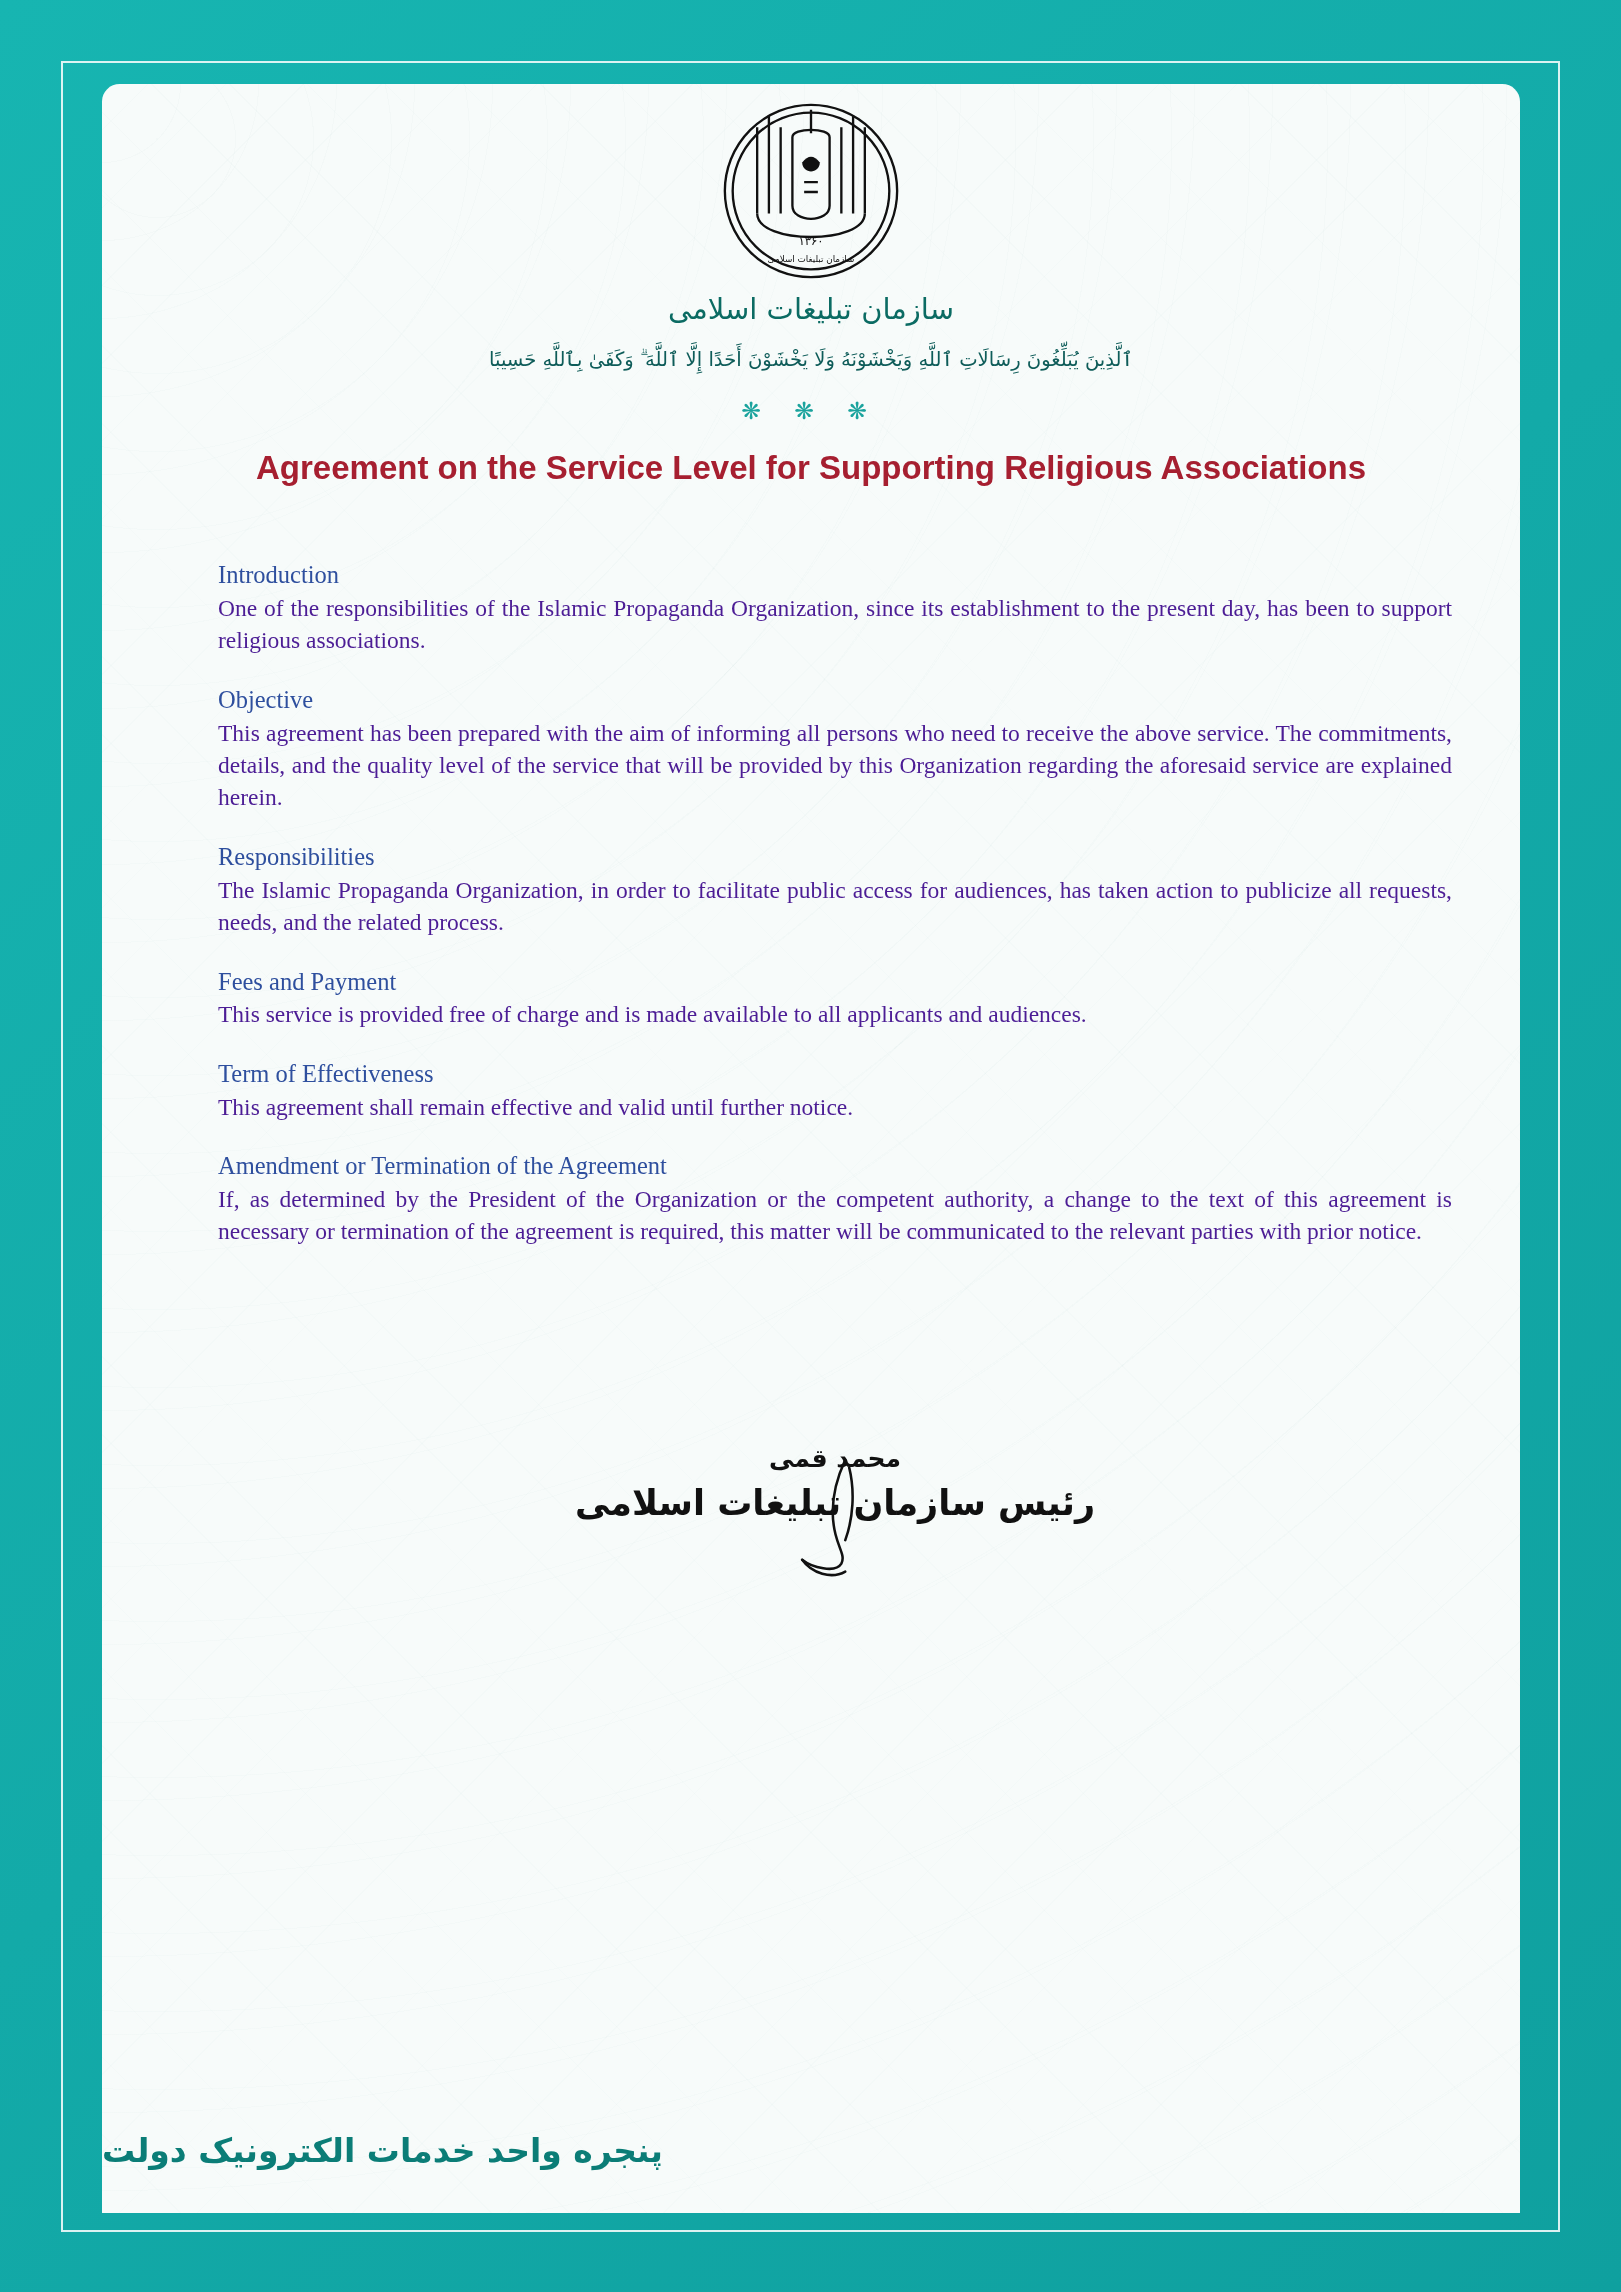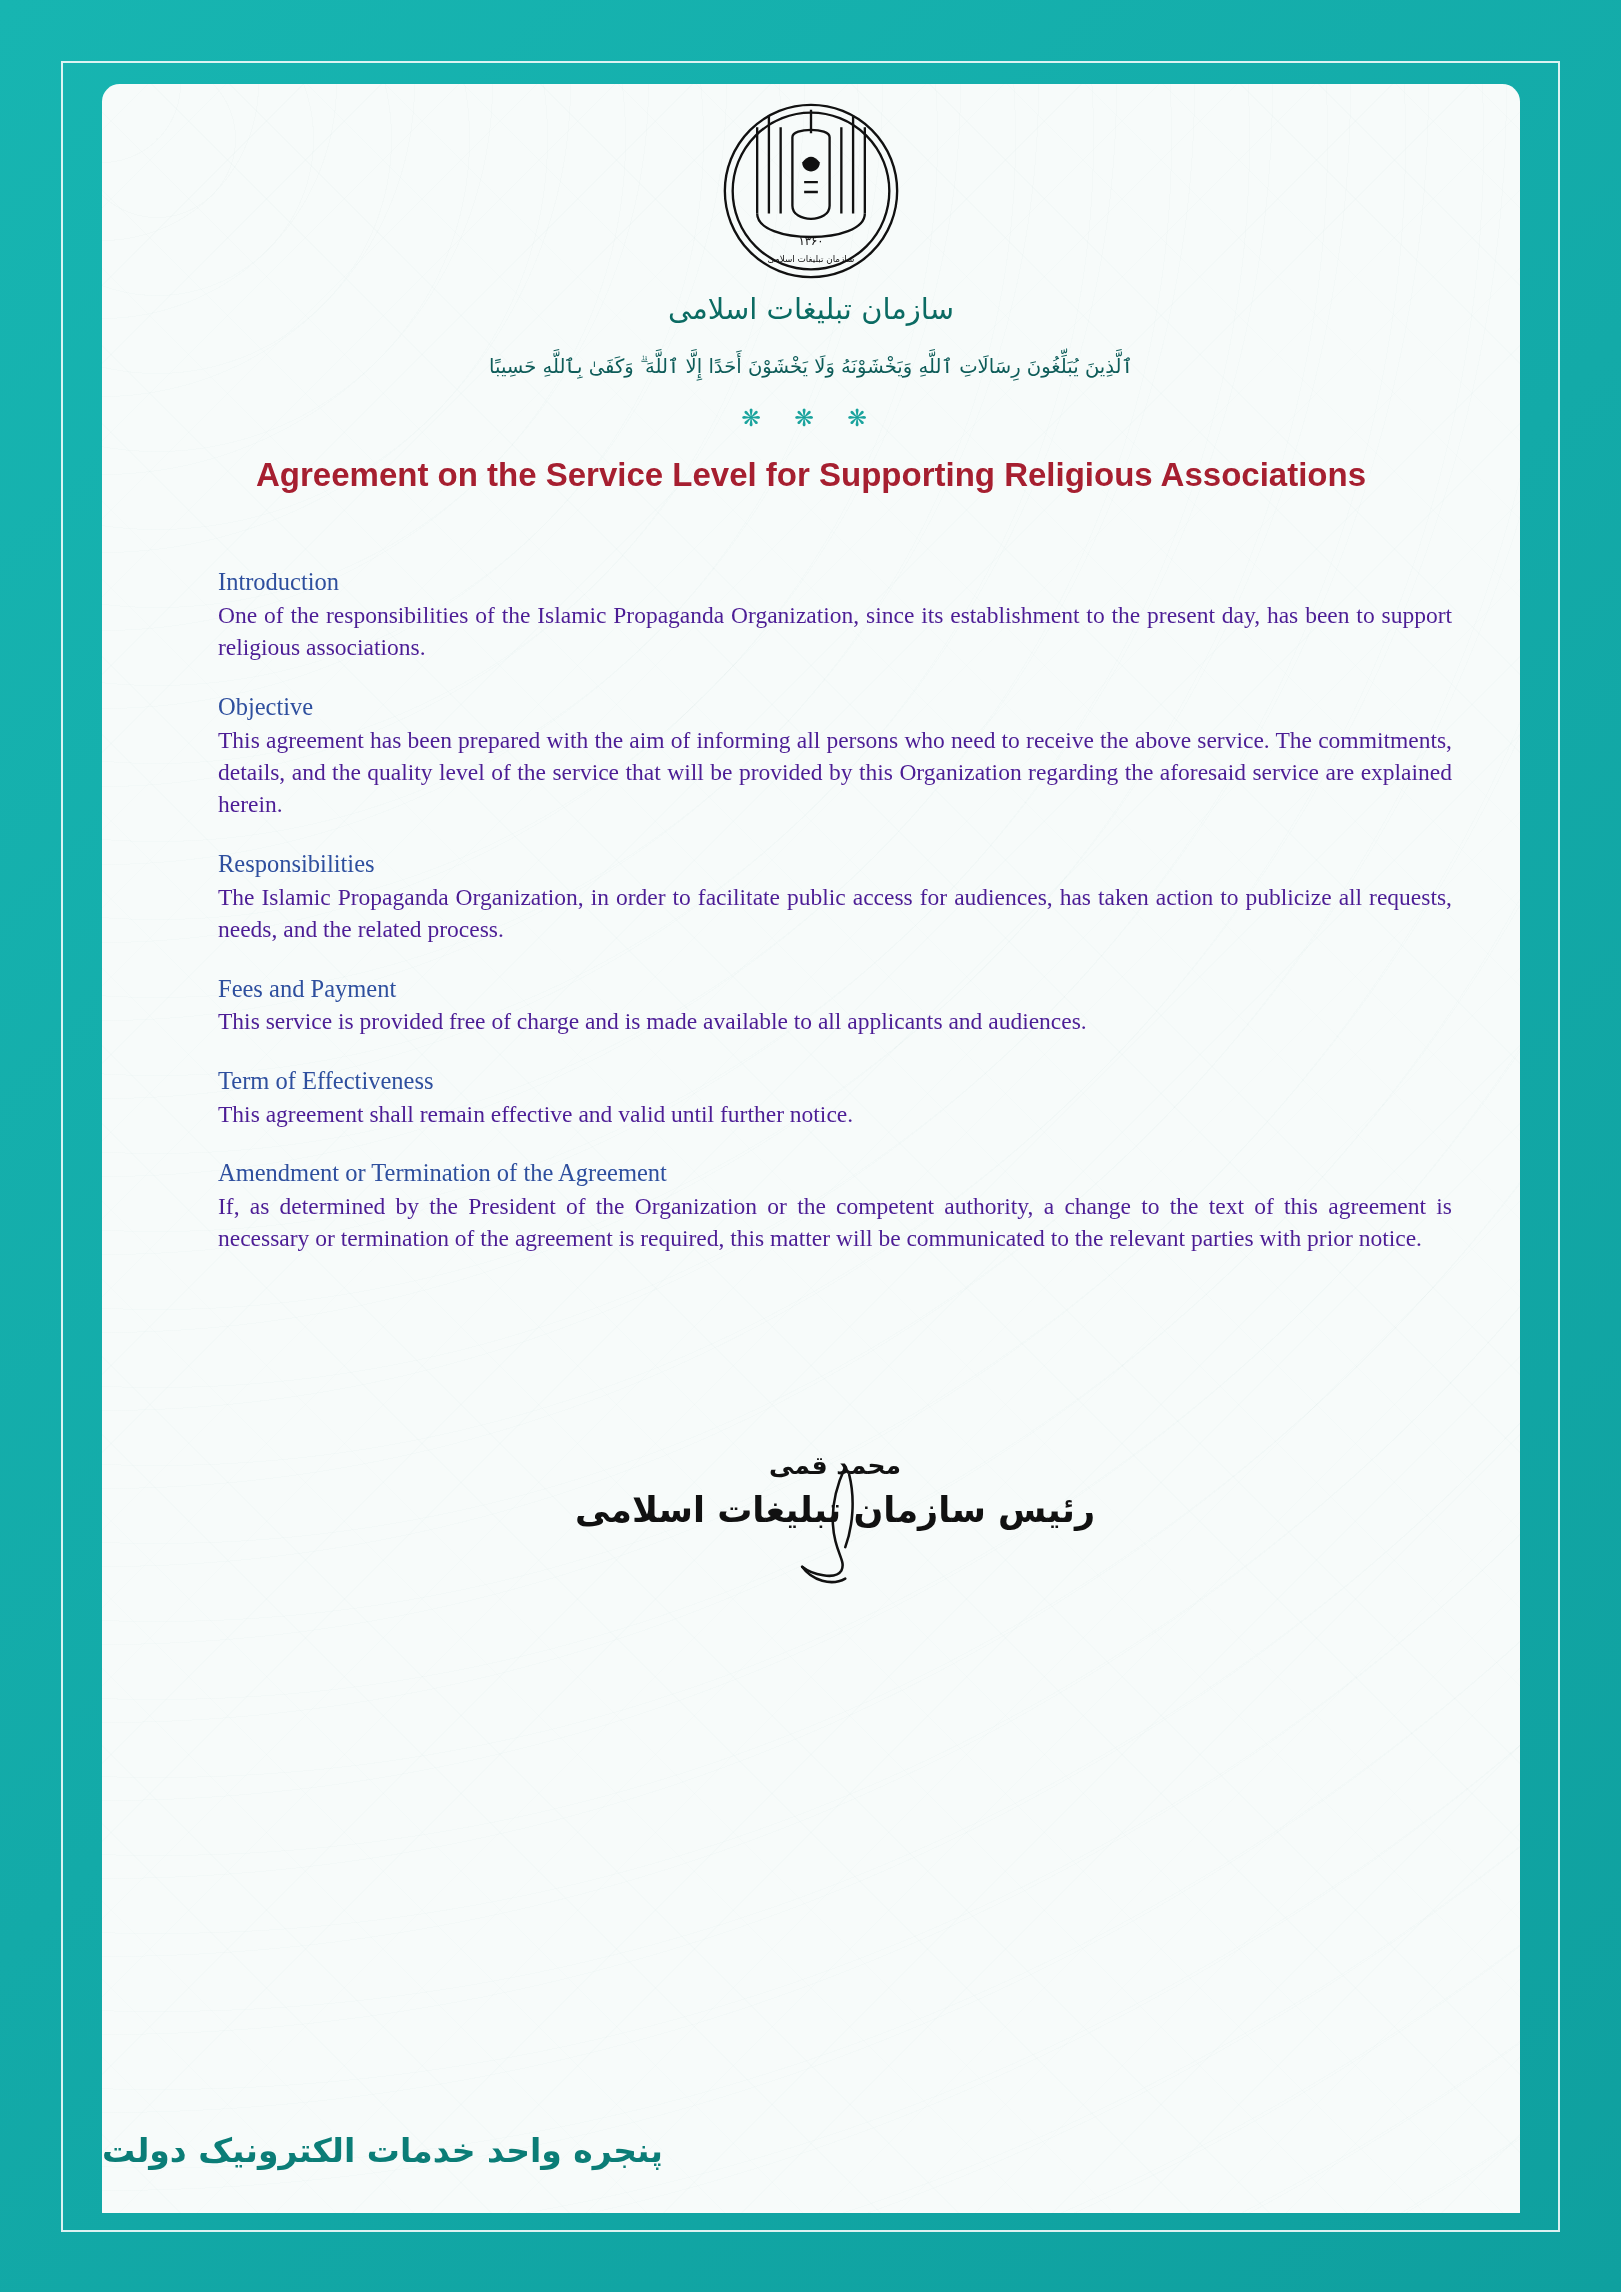--- a/index.html
+++ b/index.html
@@ -94,21 +94,21 @@
     font-size: 20.6px;
     direction: rtl;
     margin-top: 17.6px;
   }
   .verse {
     text-align: center;
     color: #0e5c59;
     font-family: "DejaVu Sans", sans-serif;
     font-size: 19.6px;
     direction: rtl;
-    margin-top: 25px;
+    margin-top: 18px;
     line-height: 1.6;
   }
   .ornament {
     text-align: center;
     color: #1aa39d;
     font-size: 23.5px;
     letter-spacing: 13.7px;
     margin-top: 21.6px;
   }
 

